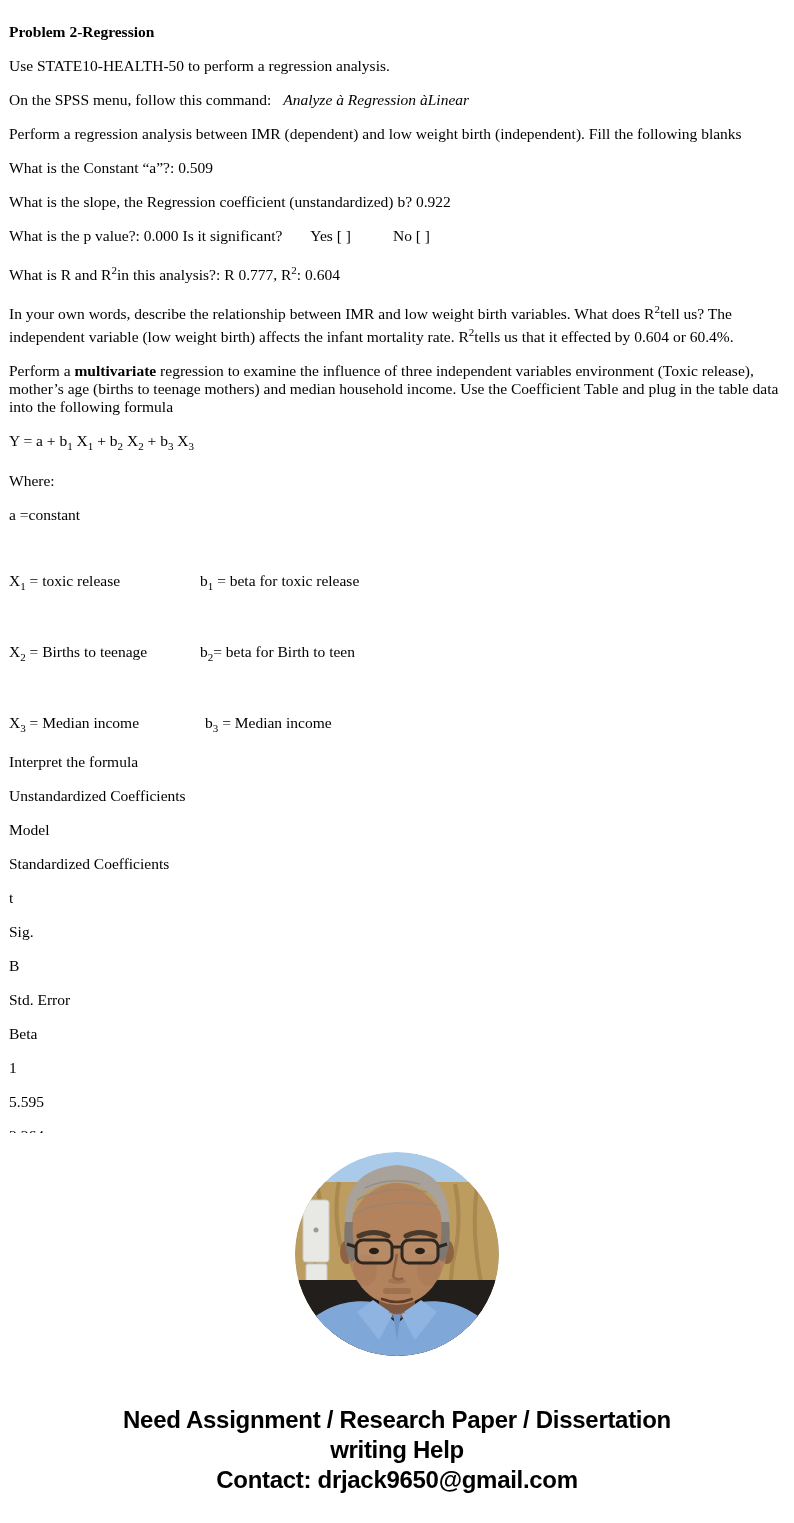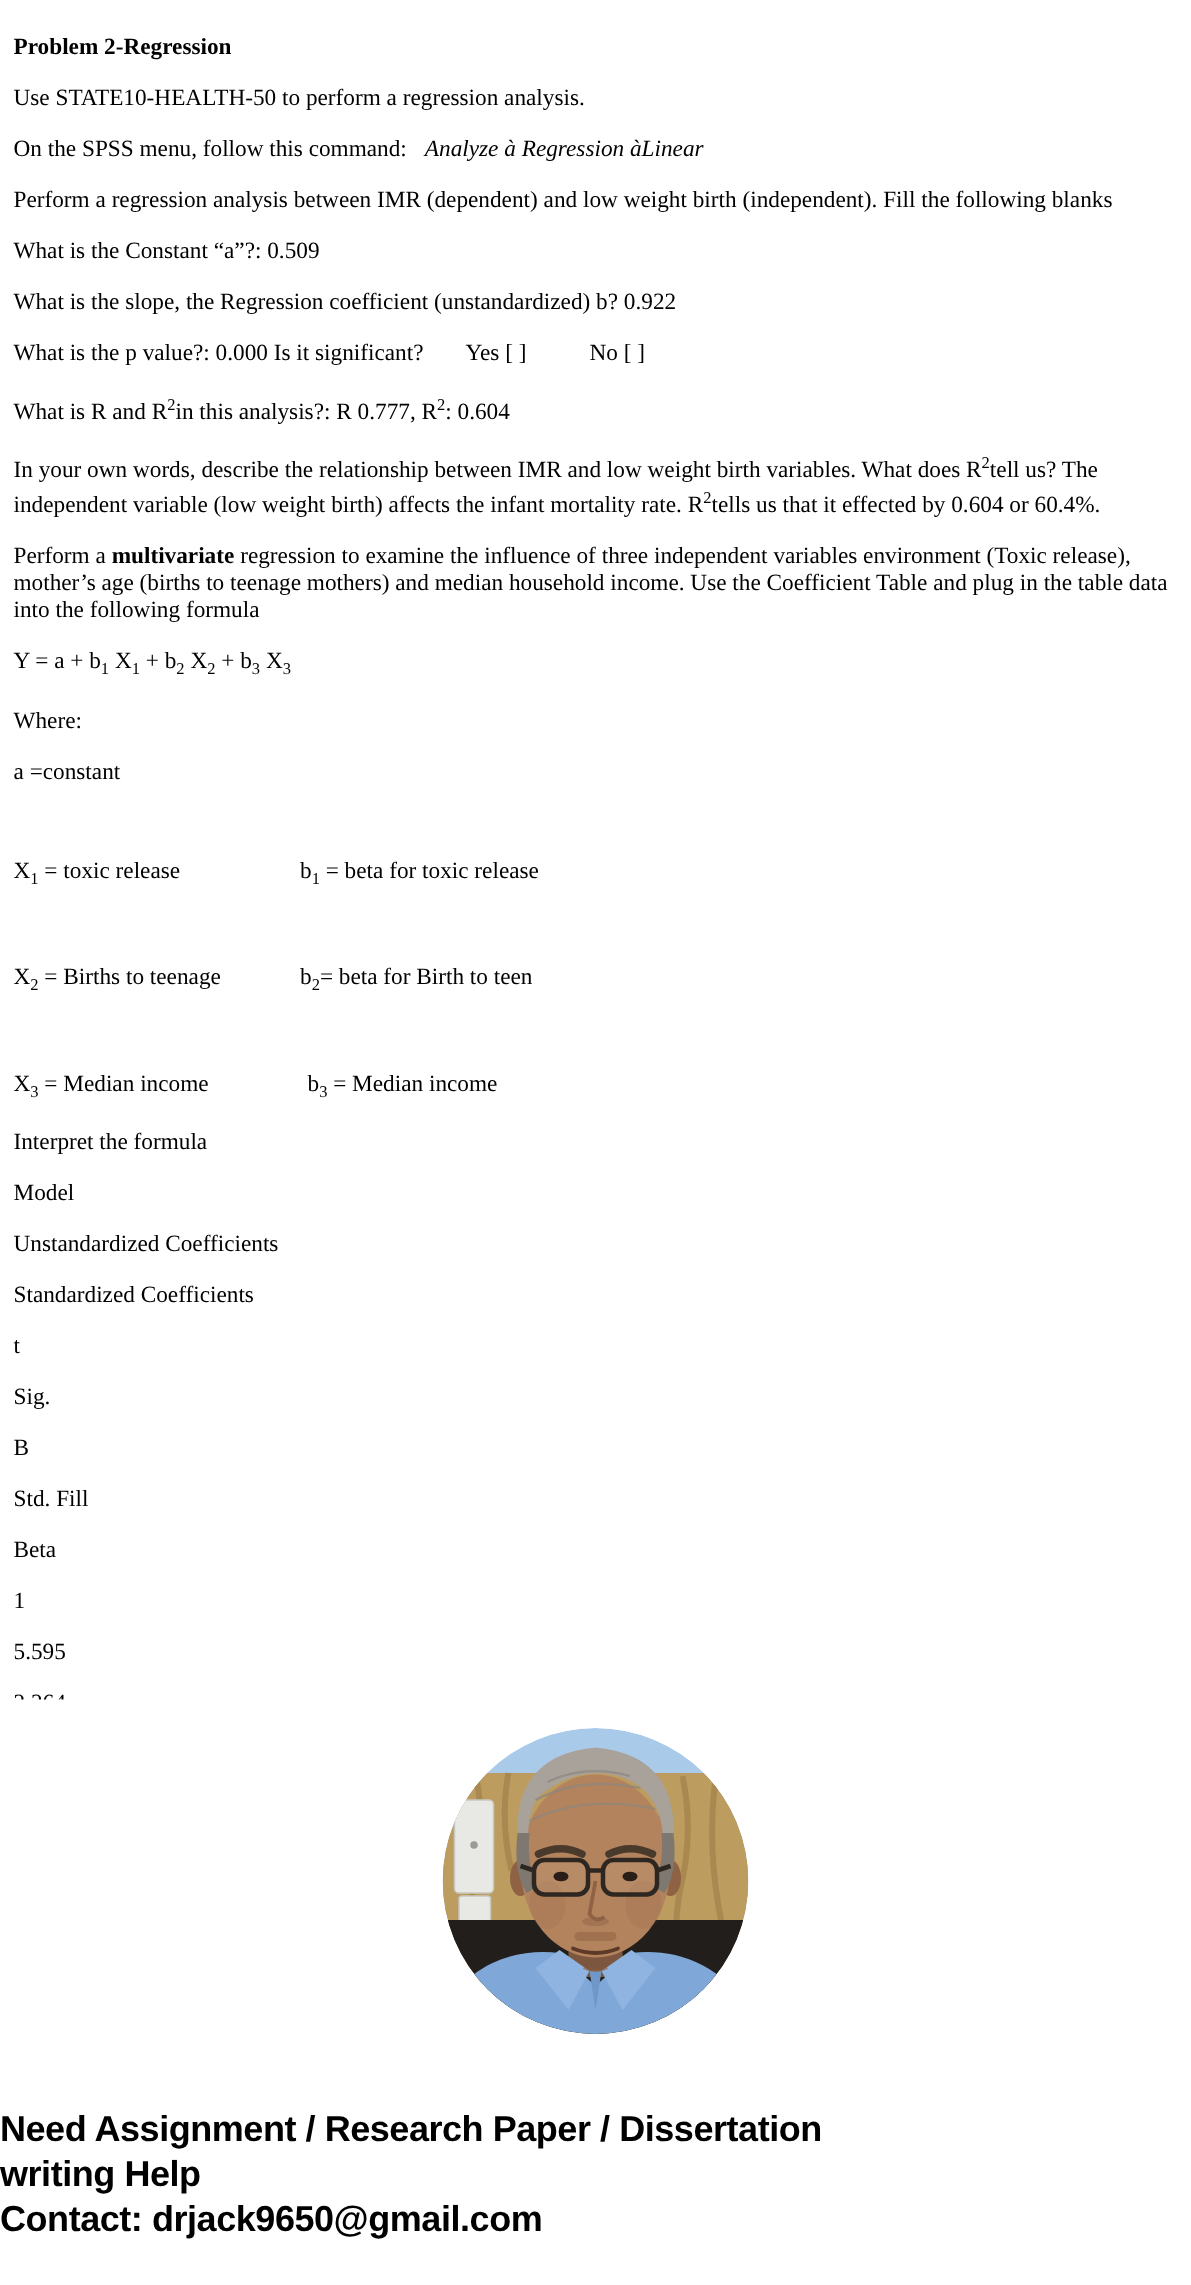--- a/index.html
+++ b/index.html
@@ -38,21 +38,21 @@
     width: 204px;
     height: 204px;
     margin: 19px auto 0 auto;
     border-radius: 50%;
     overflow: hidden;
   }
 
   
   .footer {
     margin-top: 49px;
-    text-align: left;
+    text-align: center;
     font-family: "Liberation Sans", sans-serif;
     font-weight: bold;
     font-size: 24px;
     line-height: 30px;
     letter-spacing: -0.3px;
     color: #000000;
   }
 </style>
 </head>
 <body>
@@ -86,27 +86,27 @@
 
   <p><span class="col-l"><span>X</span><sub>1</sub><span> = toxic release</span></span><span><span>b</span><sub>1</sub><span> = beta for toxic release</span></span></p>
 
   <p><span class="col-l"><span>X</span><sub>2</sub><span> = Births to teenage</span></span><span><span>b</span><sub>2</sub><span>= beta for Birth to teen</span></span></p>
 
   <p><span class="col-l"><span>X</span><sub>3</sub><span> = Median income</span></span><span class="indent5"><span>b</span><sub>3</sub><span> = Median income</span></span></p>
 
   <p>Interpret the formula</p>
 
 
+  <p>Unstandardized Coefficients</p>
   <p>Model</p>
-  <p>Unstandardized Coefficients</p>
   <p>Standardized Coefficients</p>
   <p>t</p>
   <p>Sig.</p>
   <p>B</p>
-  <p>Std. Fill</p>
+  <p>Std. Error</p>
   <p>Beta</p>
   <p>1</p>
   <p>5.595</p>
   <p>2.264</p>
   <p>2.471</p>
 </div>
 
 <div class="avatar-wrap">
   <svg width="204" height="204" viewBox="0 0 204 204">
     <defs>

